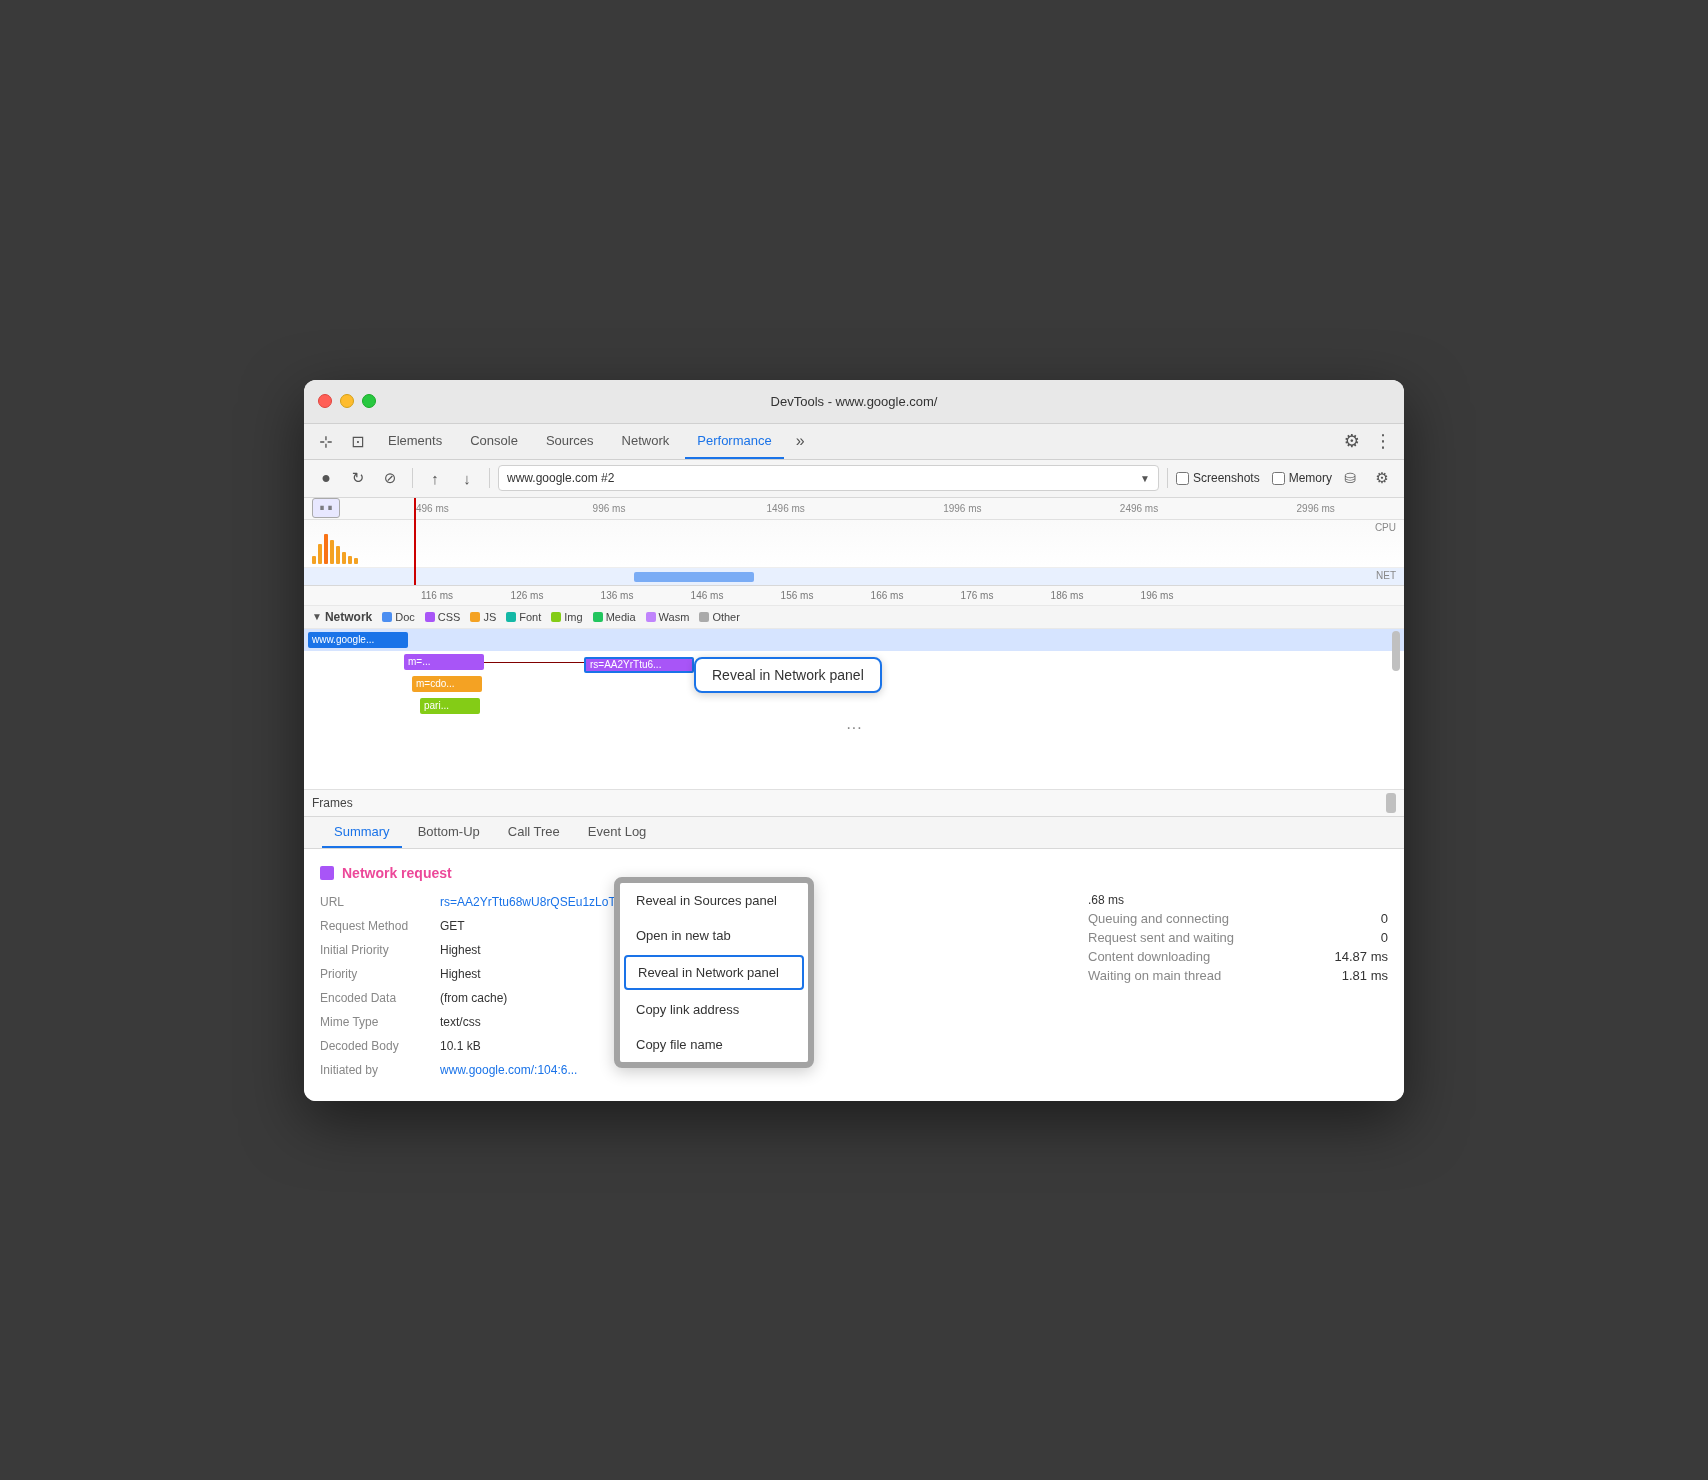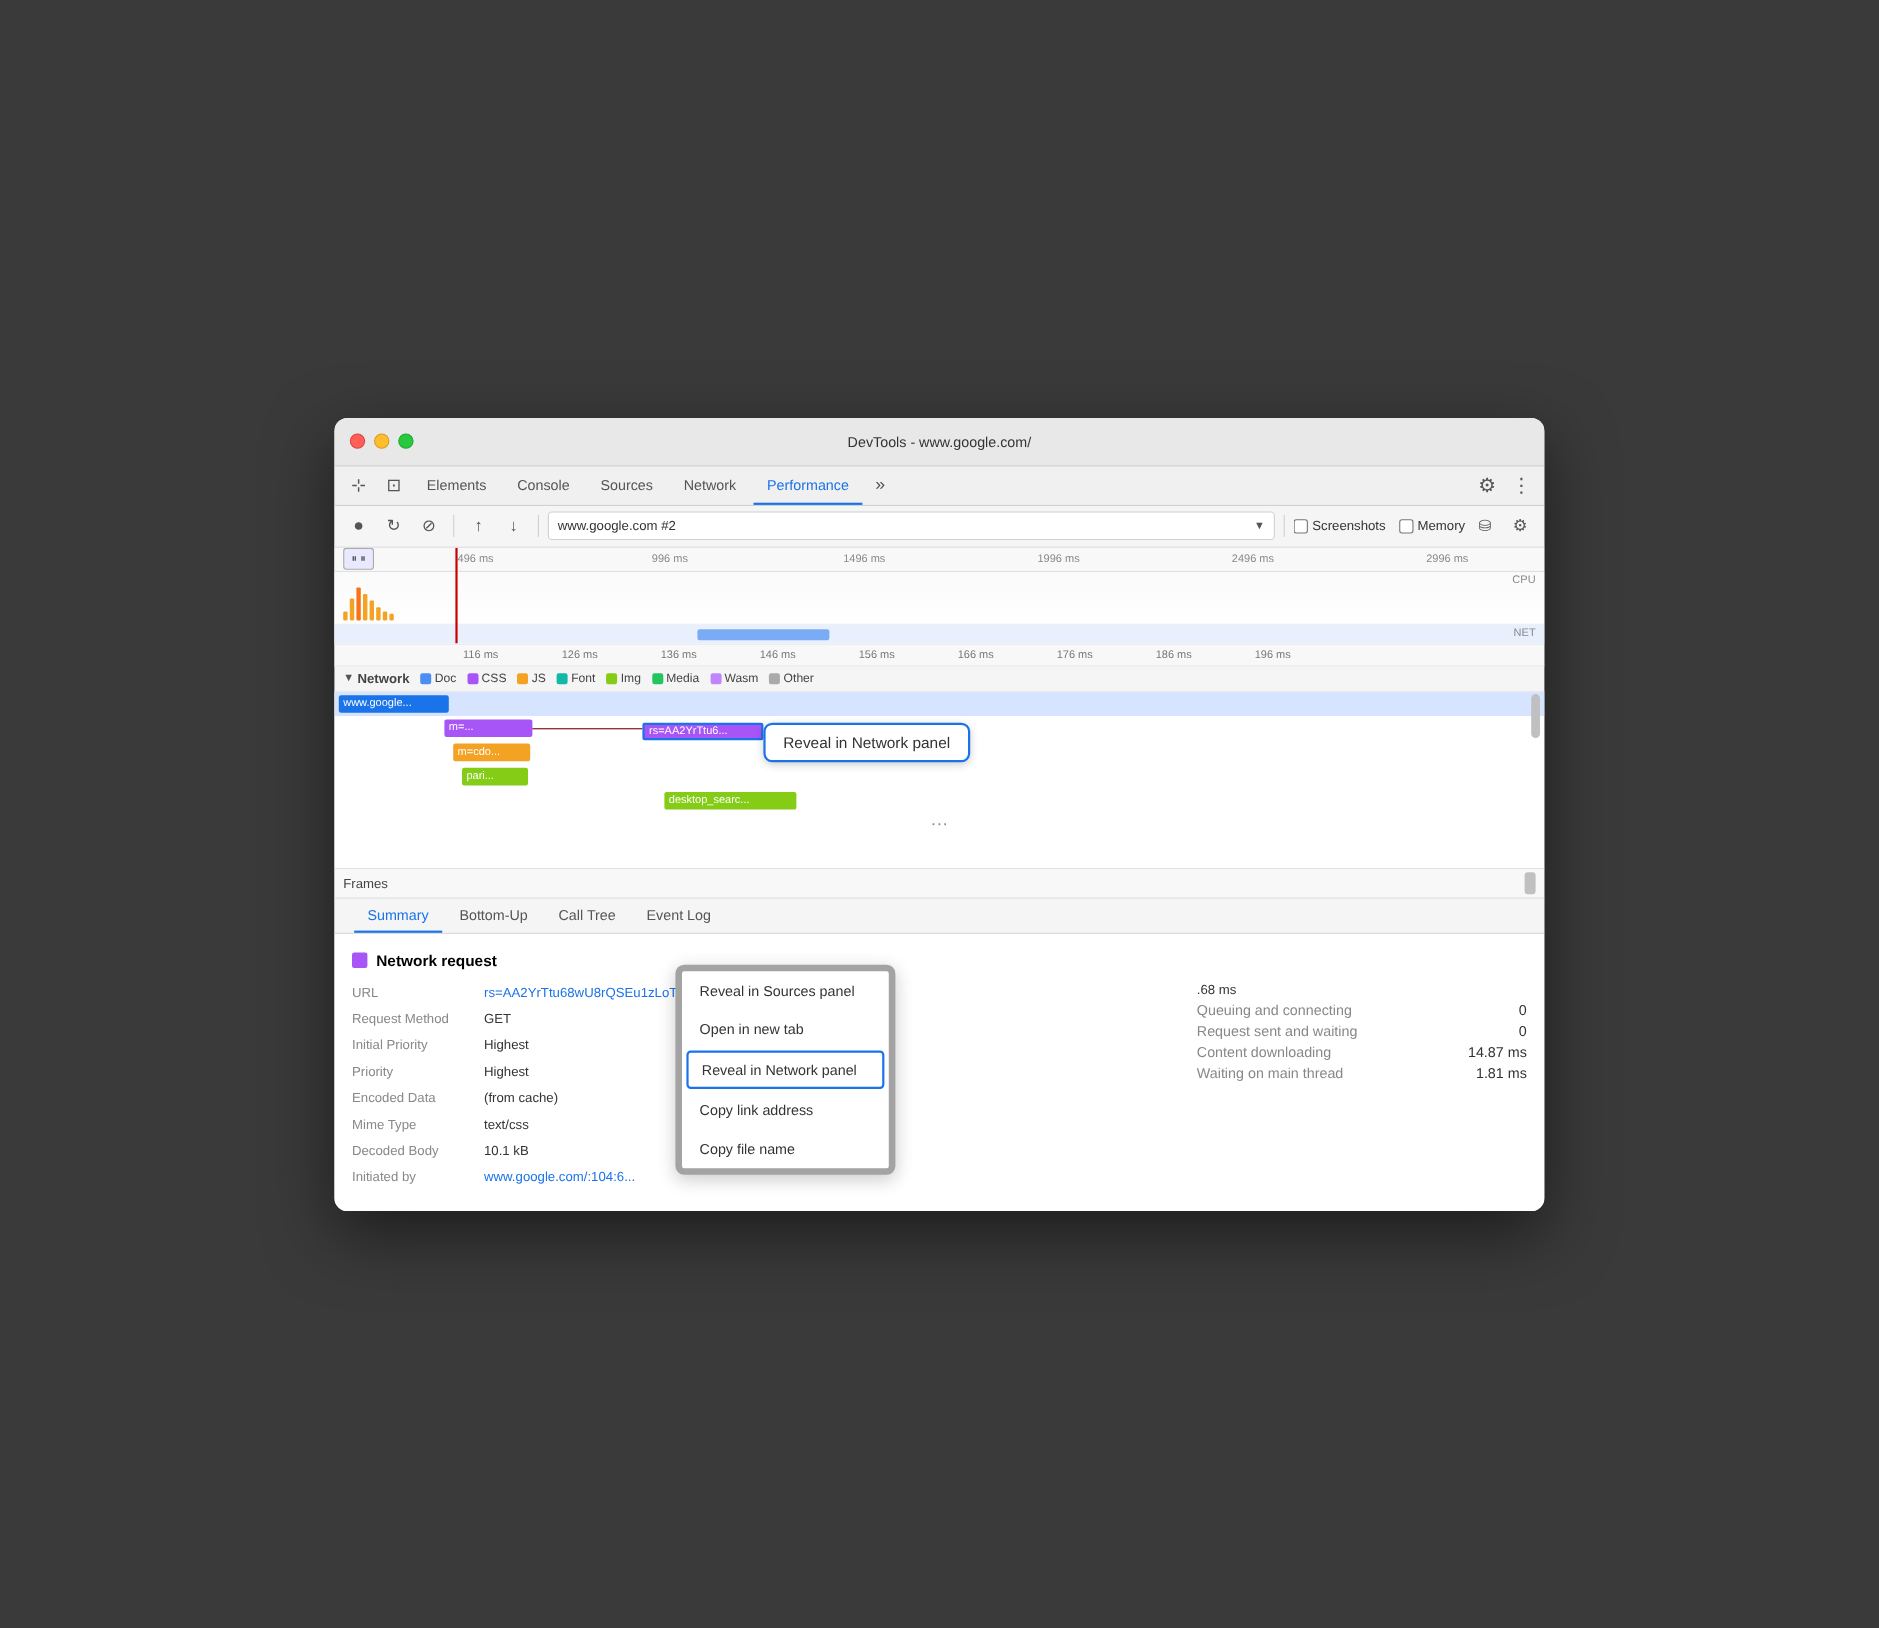--- a/index.html
+++ b/index.html
@@ -387,21 +387,21 @@
       padding: 16px;
       font-size: 13px;
       position: relative;
     }
     .detail-title {
       display: flex;
       align-items: center;
       gap: 8px;
       font-size: 14px;
       font-weight: 600;
-      color: #000000;
+      color: #ec4899;
       margin-bottom: 12px;
     }
     .detail-title-icon {
       width: 14px;
       height: 14px;
       background: #a855f7;
       border-radius: 2px;
     }
     .detail-row {
       display: flex;
@@ -627,25 +627,20 @@
           <span>m=cdo...</span>
         </div>
       </div>
 
       <div class="net-row" style="position:relative;">
         <div class="bar" style="background:#84cc16;left:116px;width:60px;">
           <span>pari...</span>
         </div>
       </div>
 
-      <div class="net-row" style="position:relative;">
-        <div class="bar" style="background:#84cc16;left:300px;width:120px;">
-          <span>desktop_searc...</span>
-        </div>
-      </div>
 
       <div class="net-row" style="justify-content:center;color:#888;font-size:16px;">
         <span>···</span>
       </div>
 
       <div class="tooltip-bubble" style="left:390px;top:28px;">
         <span>Reveal in Network panel</span>
       </div>
 
       <div class="net-scrollbar">

